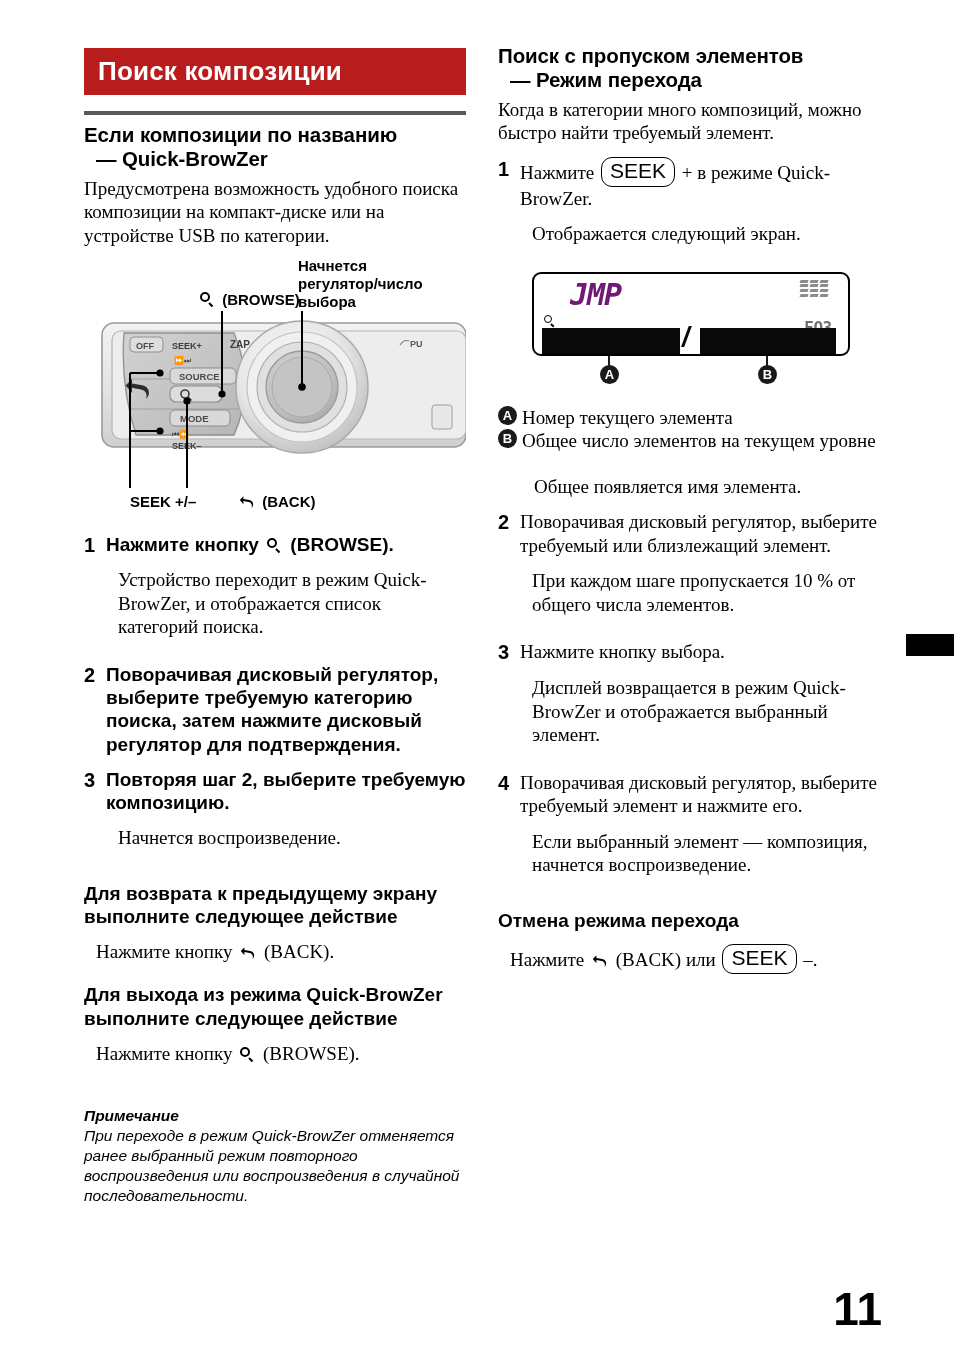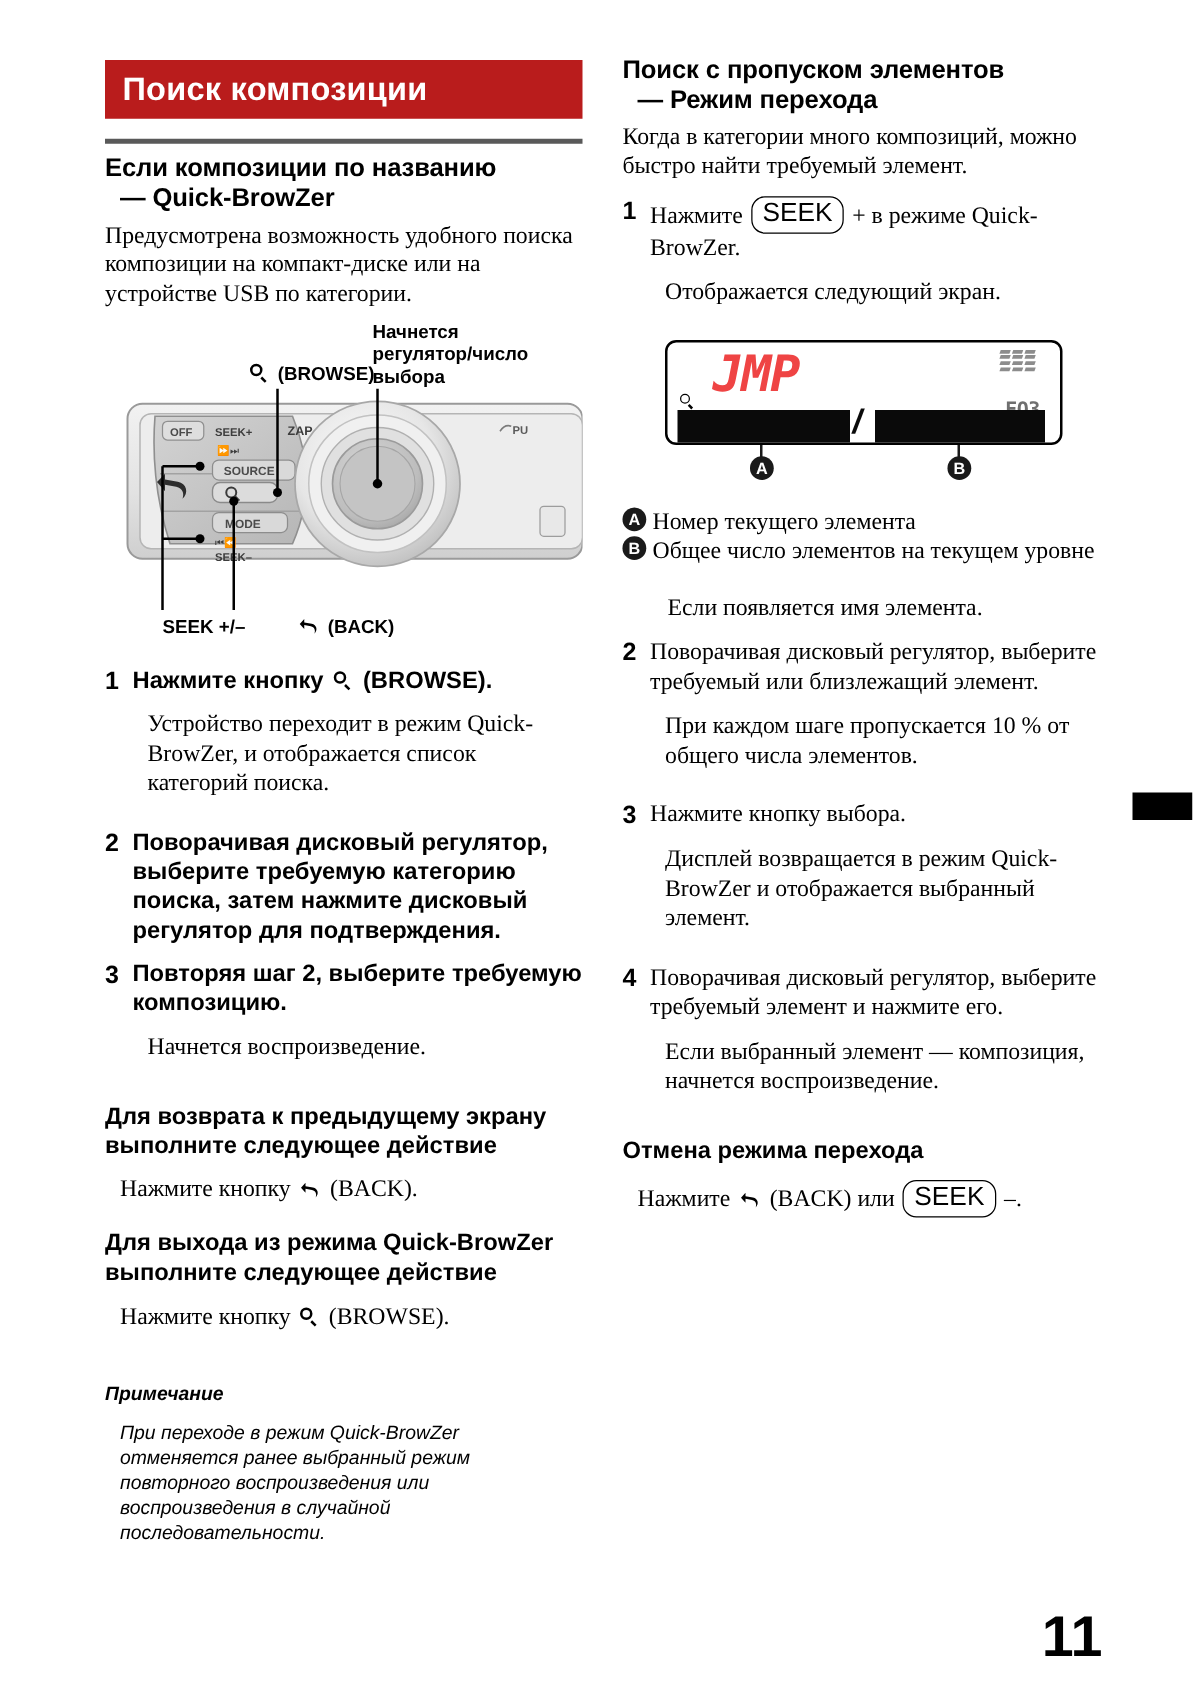--- a/index.html
+++ b/index.html
@@ -127,21 +127,21 @@
     font-weight: bold;
     font-style: italic;
     font-size: 15.5px;
     margin: 0 0 1px 0;
   }
   .note-text {
     font-family: "Liberation Sans", sans-serif;
     font-style: italic;
     font-size: 15.5px;
     line-height: 1.28;
-    margin: 12px;
+    margin: 0;
   }
 
   
   .ico-browse {
     display: inline-block;
     width: 15px;
     height: 15px;
     position: relative;
     vertical-align: -2px;
     margin: 0 3px;
@@ -231,25 +231,25 @@
     height: 84px;
     border: 2.4px solid #000;
     border-radius: 9px;
     box-sizing: border-box;
     background: #fff;
   }
   .lcd-jmp {
     position: absolute;
     left: 36px; top: 3px;
     font-family: "DejaVu Sans Mono", monospace;
-    font-size: 40px;
+    font-size: 30px;
     font-weight: bold;
     font-style: italic;
     letter-spacing: -1px;
-    color: #ef4444;
+    color: #701a75;
   }
   .lcd-eq {
     position: absolute;
     right: 12px; top: 6px;
     width: 36px;
   }
   .eq-grid {
     display: flex;
     flex-direction: column;
     gap: 1.5px;
@@ -605,21 +605,21 @@
       <div class="ab-line">
         <span class="marker-ab">A</span>
         <span class="txt">Номер текущего элемента</span>
       </div>
       <div class="ab-line">
         <span class="marker-ab">B</span>
         <span class="txt">Общее число элементов на текущем уровне</span>
       </div>
     </div>
 
-    <p class="step-desc mt22" style="padding-left:24px;">Если появляется имя элемента.</p>
+    <p class="step-desc mt22" style="padding-left:24px;">Общее появляется имя элемента.</p>
 
     <div class="step">
       <div class="num">2</div>
       <div class="body-col">
         <p class="step-title-serif">Поворачивая дисковый регулятор, выберите требуемый или близлежащий элемент.</p>
         <p class="step-desc">При каждом шаге пропускается 10 % от общего числа элементов.</p>
       </div>
     </div>
 
     <div class="step">

